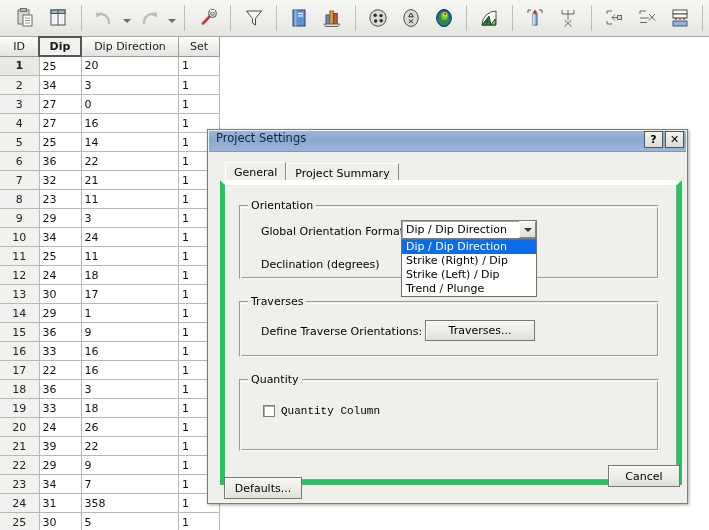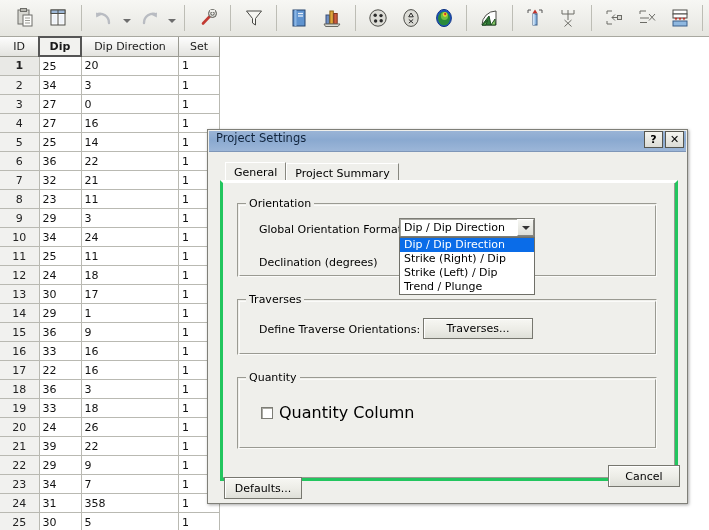--- a/index.html
+++ b/index.html
@@ -89,21 +89,21 @@
   .tab {
     height: 18px; padding: 0 8px; font-size: 11px;
     display: flex; align-items: center;
     background: #efefeb;
     border-left: 1px solid #fff; border-top: 1px solid #fff; border-right: 1px solid #87877f;
     position: relative;
   }
   .tab.active { font-weight: normal; background: #efefeb; height: 19px; }
   .tabpanel {
     position: absolute; left: 12px; top: 28px; width: 452px; height: 295px;
-    border: 3px solid #22c55e; border-top-color:#fff;
+    border: 5px solid #22c55e; border-top-color:#fff;
     box-shadow: inset -1px -1px 0 #9a9a92;
     background: #efefeb;
   }
 
   .groupbox { position: absolute; }
   .gb-frame {
     position: absolute; left: 0; right: 0; top: 6px; bottom: 0;
     border: 1px solid #9a9a92; border-right-color:#fbfbf9; border-bottom-color:#fbfbf9;
   }
   .gb-frame::after{
@@ -145,21 +145,21 @@
   .dropitem.sel { background: #0a6ce8; color: #fff; }
 
   .btn {
     background: linear-gradient(to bottom,#f7f7f3 0%,#ececE6 55%,#dedfd8 100%);
     border: 1px solid #77776f; box-shadow: inset 1px 1px 0 #ffffff;
     font-size: 11px; display: flex; align-items: center; justify-content: center;
     box-sizing: border-box; color:#000;
   }
   .btn.default { border: 1px solid #3a3a36; box-shadow: inset 1px 1px 0 #fff, inset 0 0 0 1px #cfcfc8; }
 
-  .checkrow { position: absolute; display: flex; align-items: center; font-size: 16px; }
+  .checkrow { position: absolute; display: flex; align-items: center; font-size: 11px; font-family: Liberation Mono, monospace; }
   .checkbox {
     width: 12px; height: 12px; background: #fff; border: 1px solid #7d7d76;
     box-shadow: inset 1px 1px 0 #a9a9a2; margin-right: 6px; box-sizing:border-box;
   }
 
   .dlg-footer { position: absolute; left: 0; right: 0; bottom: 0; height: 48px; }
 
   
   svg { display:block; }
 </style>

